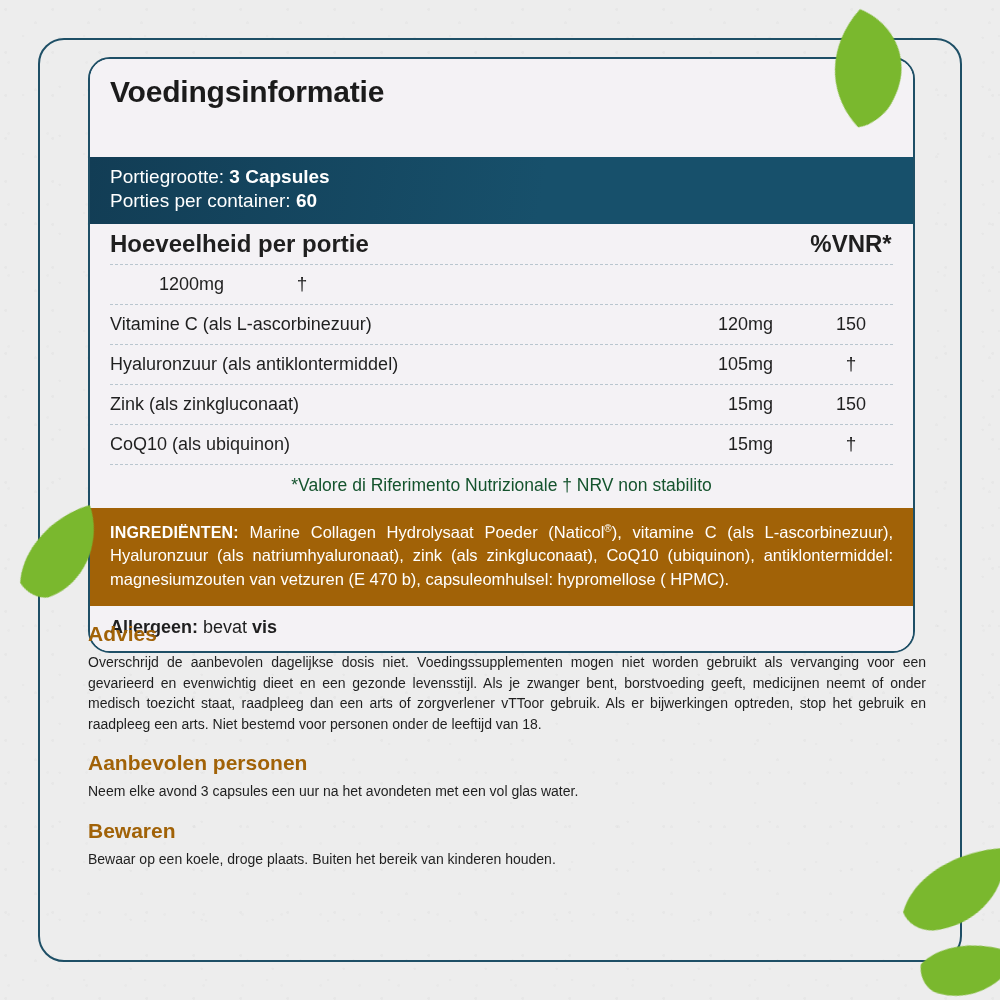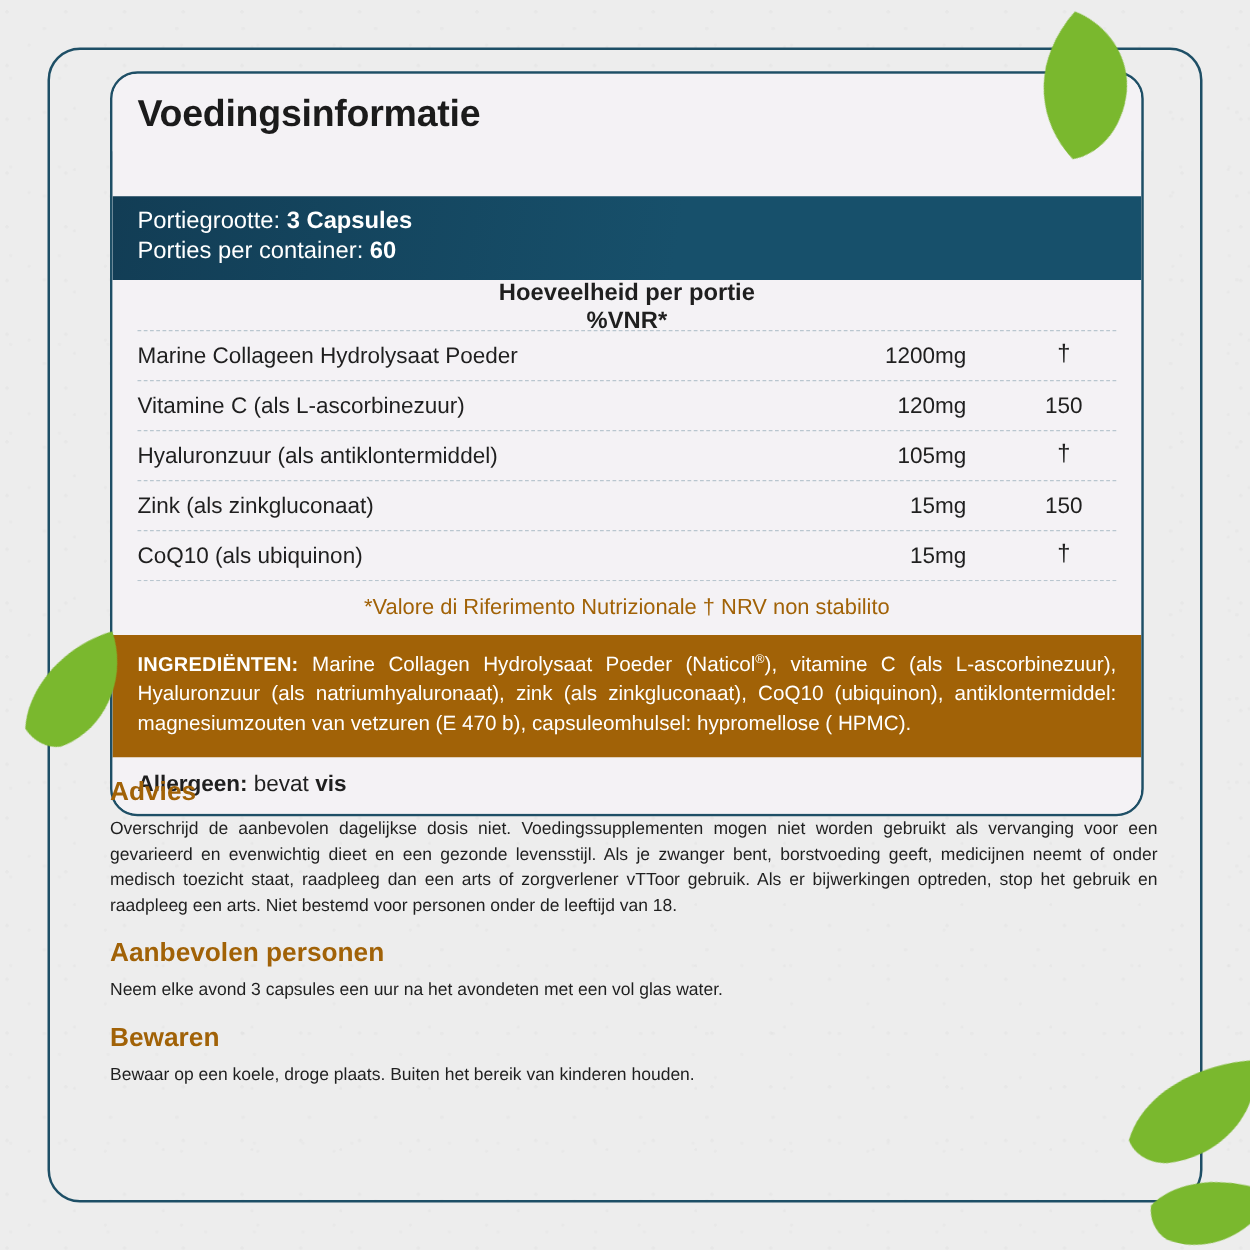--- a/index.html
+++ b/index.html
@@ -91,35 +91,34 @@
   .trow {
     display: flex;
     align-items: center;
     border-bottom: 1.6px dashed #b9c6cf;
     height: 39px;
     font-size: 18px;
     color: #1f1f1f;
   }
   .trow.header-row {
     font-weight: bold;
-    font-size: 19px;
+    font-size: 24px;
     height: 40px;
-    flex-direction: column;
   }
   .trow.last-row { border-bottom: 1.6px dashed #b9c6cf; }
   .c-name { flex: 1 1 auto; text-align: left; }
   .c-amount { width: 150px; text-align: right; padding-right: 36px; box-sizing: border-box; }
   .c-vnr { width: 84px; text-align: center; box-sizing: border-box; }
   .dagger { font-size: 19px; }
 
   .footnote {
     background: #f4f2f5;
     text-align: center;
     font-size: 17.5px;
-    color: #a16207;
+    color: #14532d;
     padding: 10px 20px 12px 20px;
   }
 
   .ingredients {
     background: #a16207;
     color: #ffffff;
     padding: 13px 20px 15px 20px;
     font-size: 16.5px;
     line-height: 1.42;
     text-align: justify;
@@ -207,21 +206,20 @@
   </div>
 
   <div class="table-area">
     <div class="trow header-row">
       <div class="c-name">Hoeveelheid per portie</div>
       <div class="c-amount"></div>
       <div class="c-vnr">%VNR*</div>
     </div>
 
     <div class="trow">
-      <div class="c-name">Marine Collageen Hydrolysaat Poeder</div>
       <div class="c-amount">1200mg</div>
       <div class="c-vnr dagger">†</div>
     </div>
     <div class="trow">
       <div class="c-name">Vitamine C (als L-ascorbinezuur)</div>
       <div class="c-amount">120mg</div>
       <div class="c-vnr">150</div>
     </div>
     <div class="trow">
       <div class="c-name">Hyaluronzuur (als antiklontermiddel)</div>

